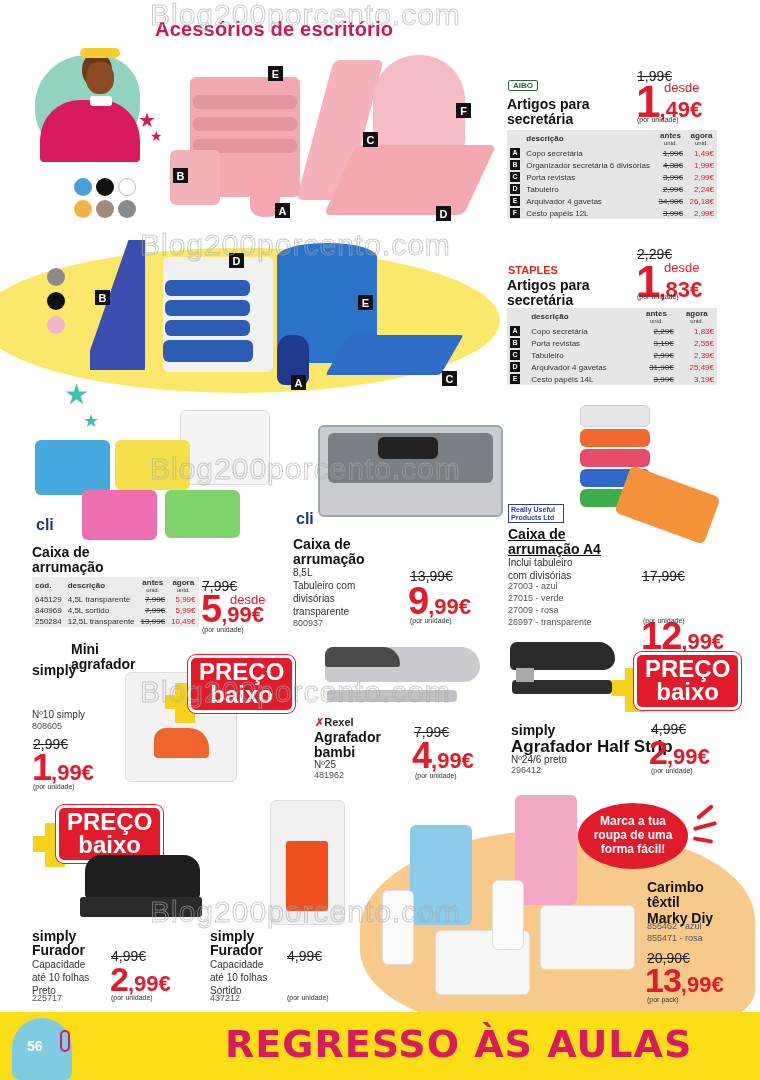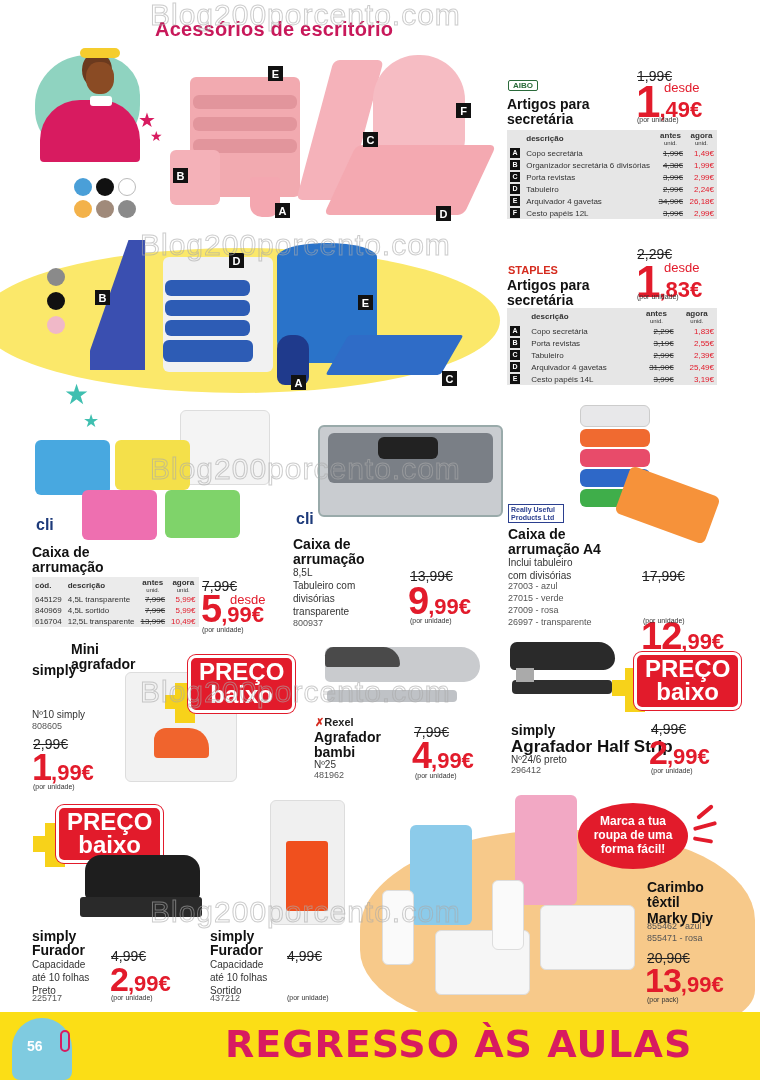--- a/index.html
+++ b/index.html
@@ -259,21 +259,21 @@
         <td class="old">7,99€</td>
         <td class="now">5,99€</td>
       </tr>
     <tr>
         <td>840969</td>
         <td>4,5L sortido</td>
         <td class="old">7,99€</td>
         <td class="now">5,99€</td>
       </tr>
     <tr>
-        <td>616704</td>
+        <td>250284</td>
         <td>12,5L transparente</td>
         <td class="old">13,99€</td>
         <td class="now">10,49€</td>
       </tr>
   </tbody>
 </table>
 <div class="abs old-price" style="left:202px;top:578px;">7,99€</div>
 <div class="abs desde" style="left:230px;top:592px;">desde</div>
 <div class="abs new-price" style="left:201px;top:590px;">
   <span class="int" style="font-size:38px;">5</span><span class="dec">,99€</span>
@@ -302,21 +302,21 @@
 
 <div class="abs" style="left:575px;top:395px;width:150px;height:145px;">
   <div class="abs prod" style="left:5px;top:10px;width:70px;height:22px;background:#e8e8ea;border:1px solid #ccc;"></div>
   <div class="abs prod" style="left:5px;top:34px;width:70px;height:18px;background:#f06a30;"></div>
   <div class="abs prod" style="left:5px;top:54px;width:70px;height:18px;background:#e84b6a;"></div>
   <div class="abs prod" style="left:5px;top:74px;width:70px;height:18px;background:#2e68c8;"></div>
   <div class="abs prod" style="left:5px;top:94px;width:70px;height:18px;background:#3fae4a;"></div>
   <div class="abs prod" style="left:45px;top:85px;width:95px;height:50px;background:#f6923a;transform:rotate(20deg);"></div>
 </div>
 <div class="abs" style="left:508px;top:504px;width:56px;border:1px solid #2b3f8f;color:#2b3f8f;font-size:7px;font-weight:bold;line-height:1.1;padding:1px 2px;">Really Useful Products Ltd</div>
-<div class="abs pname" style="left:508px;top:527px;width:110px;">Caixa de arrumação A4</div>
+<div class="abs pname" style="left:508px;top:527px;width:110px;text-decoration:underline;">Caixa de arrumação A4</div>
 <div class="abs pdesc" style="left:508px;top:556px;">
   <div>Inclui tabuleiro</div>
   <div>com divisórias</div>
 </div>
 <div class="abs pcode" style="left:508px;top:580px;line-height:1.35;">
   <div>27003 - azul</div>
   <div>27015 - verde</div>
   <div>27009 - rosa</div>
   <div>26997 - transparente</div>
 </div>

